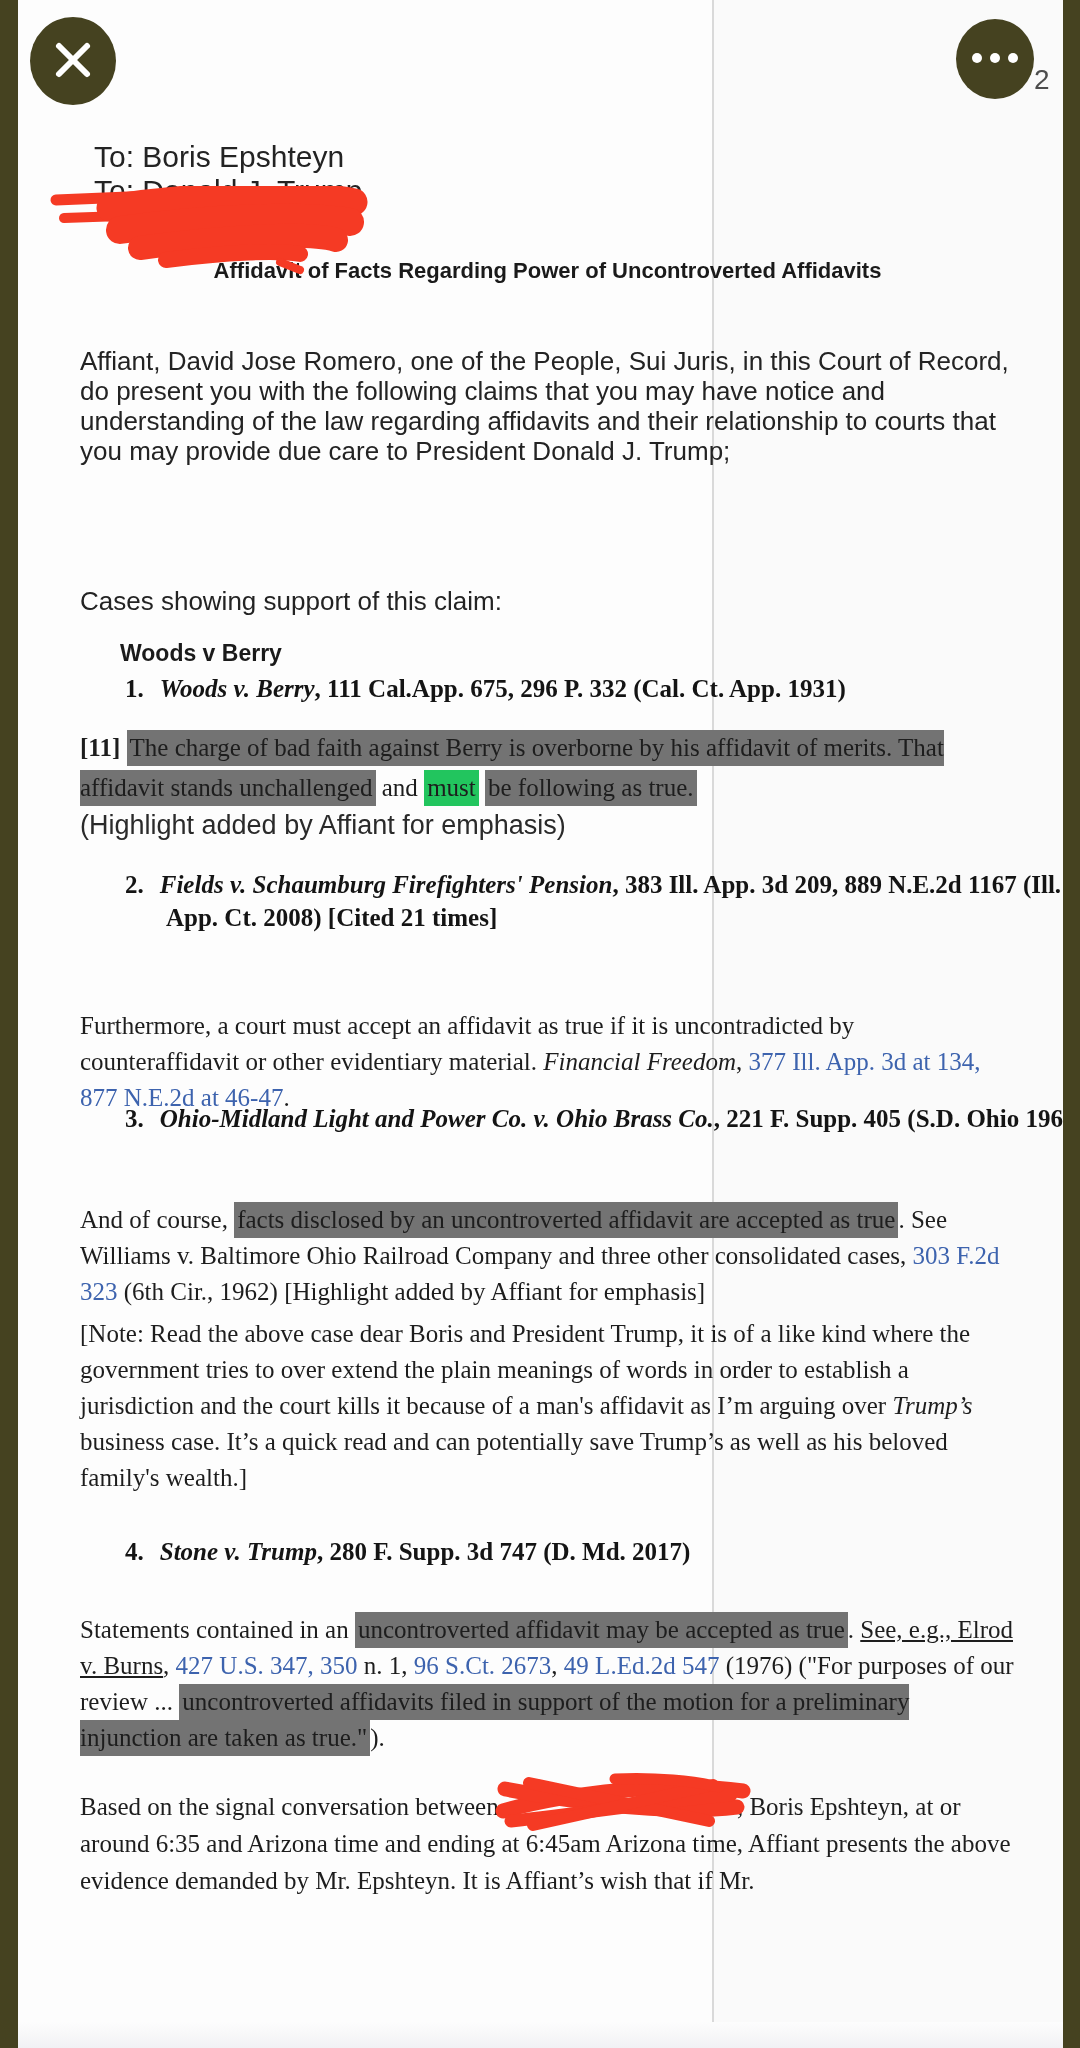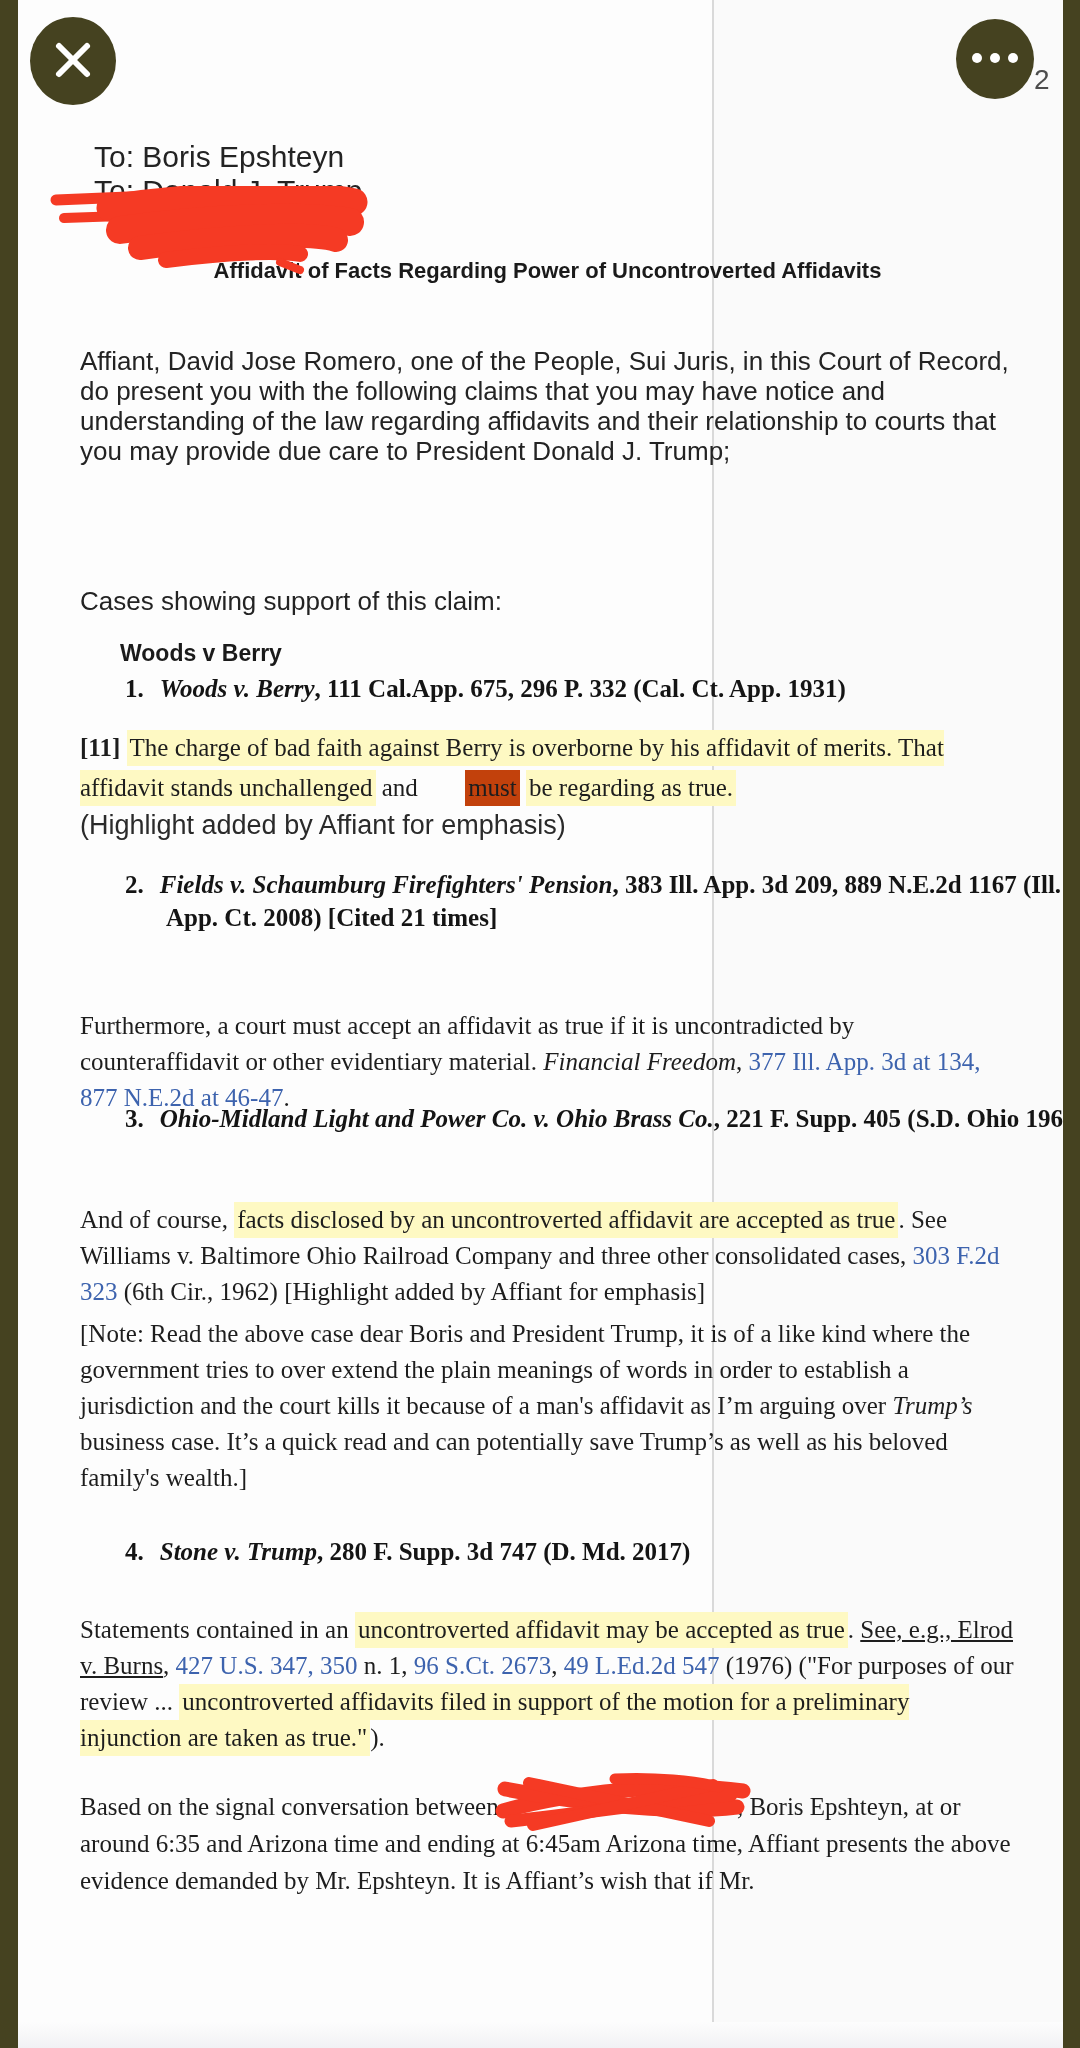--- a/index.html
+++ b/index.html
@@ -28,22 +28,22 @@
   .recipients{left:94px;line-height:34px;font-size:30px;}
   .doc-title{text-align:center;font-weight:bold;font-size:22px;color:#1a1a1a;}
   .claim-label{font-weight:bold;}
   .heading-bold{font-weight:bold;font-size:23px;color:#1a1a1a;}
   .case{font-family:"Liberation Serif",serif;font-weight:bold;font-size:25px;line-height:33px;color:#141414;
         padding-left:86px;text-indent:-41px;}
   .case .num{margin-right:16px;}
   .case .cname{font-style:italic;}
   .quote{font-family:"Liberation Serif",serif;font-size:25px;line-height:40px;color:#1d1d1d;}
   .quote .bracket{font-weight:bold;}
-  .hl-y{background:#fef9c3;padding:4px 3px 5px;}
-  .hl-g{background:#c2410c;padding:4px 3px 5px;margin-left:41px;}
+  .hl-y{background:#737373;padding:4px 3px 5px;}
+  .hl-g{background:#22c55e;padding:4px 3px 5px;}
   .note-line{font-size:27px;color:#2a2a2a;}
   .it{font-style:italic;}
   .blue{color:#3d63ae;}
   .ul{text-decoration:underline;}
   
   .scribble{position:absolute;z-index:4;pointer-events:none;}
   .redaction-inline{position:relative;display:inline-block;width:232px;height:26px;vertical-align:-4px;}
   .redaction-inline svg{position:absolute;left:-10px;top:-22px;}
 </style>
 </head>
@@ -99,21 +99,21 @@
 
   <div class="blk sans" style="top:346px;">Affiant, David Jose Romero, one of the People, Sui Juris, in this Court of Record, do present you with the following claims that you may have notice and understanding of the law regarding affidavits and their relationship to courts that you may provide due care to President Donald J. Trump;</div>
 
 
   <div class="blk sans" style="top:586px;">Cases showing support of this claim:</div>
 
   <div class="blk sans heading-bold" style="top:638px;margin-left:40px;">Woods v Berry</div>
 
   <div class="blk case" style="top:672px;"><span class="num">1.</span><span class="cname">Woods v. Berry</span><span>, 111 Cal.App. 675, 296 P. 332 (Cal. Ct. App. 1931)</span></div>
 
-  <div class="blk quote" style="top:728px;"><span class="bracket">[11]</span> <span class="hl-y">The charge of bad faith against Berry is overborne by his affidavit of merits. That affidavit stands unchallenged</span><span> and </span><span class="hl-g">must</span> <span class="hl-y">be regarding as true.</span></div>
+  <div class="blk quote" style="top:728px;"><span class="bracket">[11]</span> <span class="hl-y">The charge of bad faith against Berry is overborne by his affidavit of merits. That affidavit stands unchallenged</span><span> and </span><span class="hl-g">must</span> <span class="hl-y">be following as true.</span></div>
 
   <div class="blk sans note-line" style="top:810px;">(Highlight added by Affiant for emphasis)</div>
 
   <div class="blk case" style="top:868px;"><span class="num">2.</span><span class="cname">Fields v. Schaumburg Firefighters' Pension</span><span>, 383 Ill. App. 3d 209, 889 N.E.2d 1167 (Ill. App. Ct. 2008) [Cited 21 times]</span></div>
 
   <div class="blk serif" style="top:960px;margin-top:48px;"><span>Furthermore, a court must accept an affidavit as true if it is uncontradicted by counteraffidavit or other evidentiary material. </span><span class="it">Financial Freedom</span><span>, </span><span class="blue">377 Ill. App. 3d at 134, 877 N.E.2d at 46-47</span><span>.</span></div>
 
   <div class="blk case" style="top:1102px;"><span class="num">3.</span><span class="cname">Ohio-Midland Light and Power Co. v. Ohio Brass Co.</span><span>, 221 F. Supp. 405 (S.D. Ohio 1962)</span></div>
 
   <div class="blk serif" style="top:1202px;"><span>And of course, </span><span class="hl-y">facts disclosed by an uncontroverted affidavit are accepted as true</span><span>. See Williams v. Baltimore Ohio Railroad Company  and three other consolidated cases, </span><span class="blue">303 F.2d 323</span><span> (6th Cir., 1962) [Highlight added by Affiant for emphasis]</span></div>

